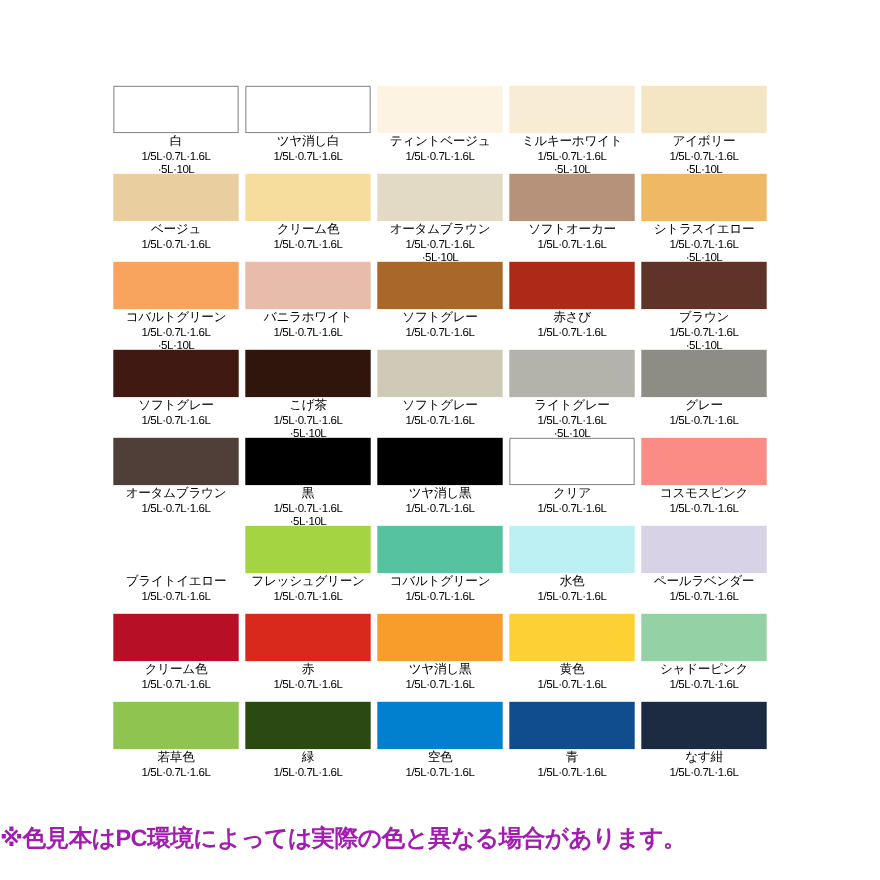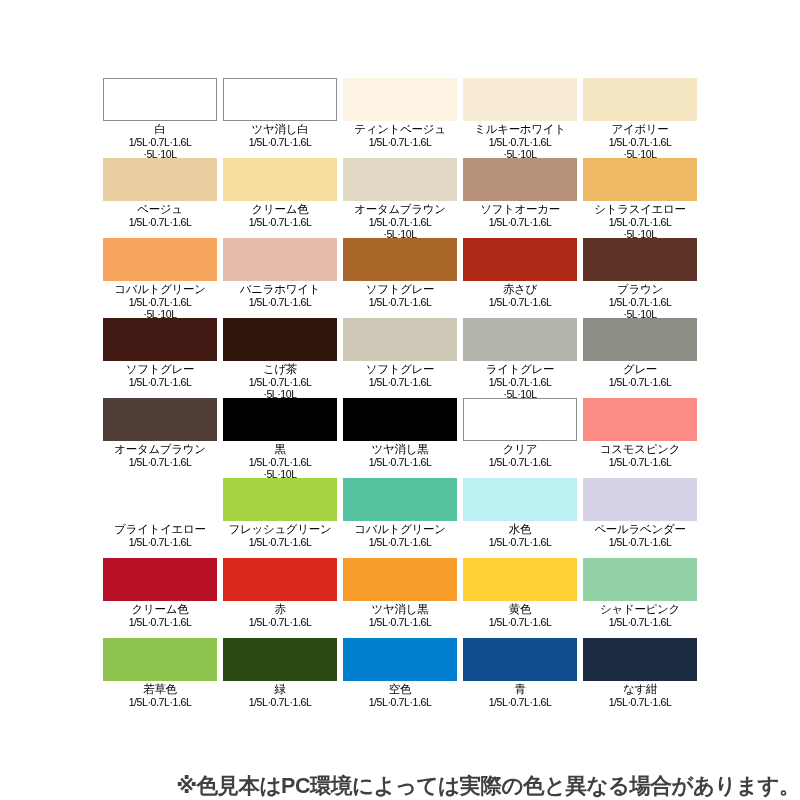--- a/index.html
+++ b/index.html
@@ -72,28 +72,27 @@
     white-space: pre-line;
     font-weight: 400;
   }
 
   
   #footer-note {
     position: absolute;
     left: 0;
     right: 0;
     top: 748px;
-    text-align: right;
+    text-align: left;
     font-size: 21.5px;
     line-height: 28px;
     font-weight: 700;
     letter-spacing: -0.5px;
-    color: #404040;
+    color: #a21caf;
     white-space: nowrap;
-    margin-top: 24px;
   }
 </style>
 </head>
 <body>
 
 <div id="page">
 
   <div id="swatch-grid">
       <div class="cell">
         <div class="chip bordered" style="background-color: rgb(255, 255, 255);"></div>

